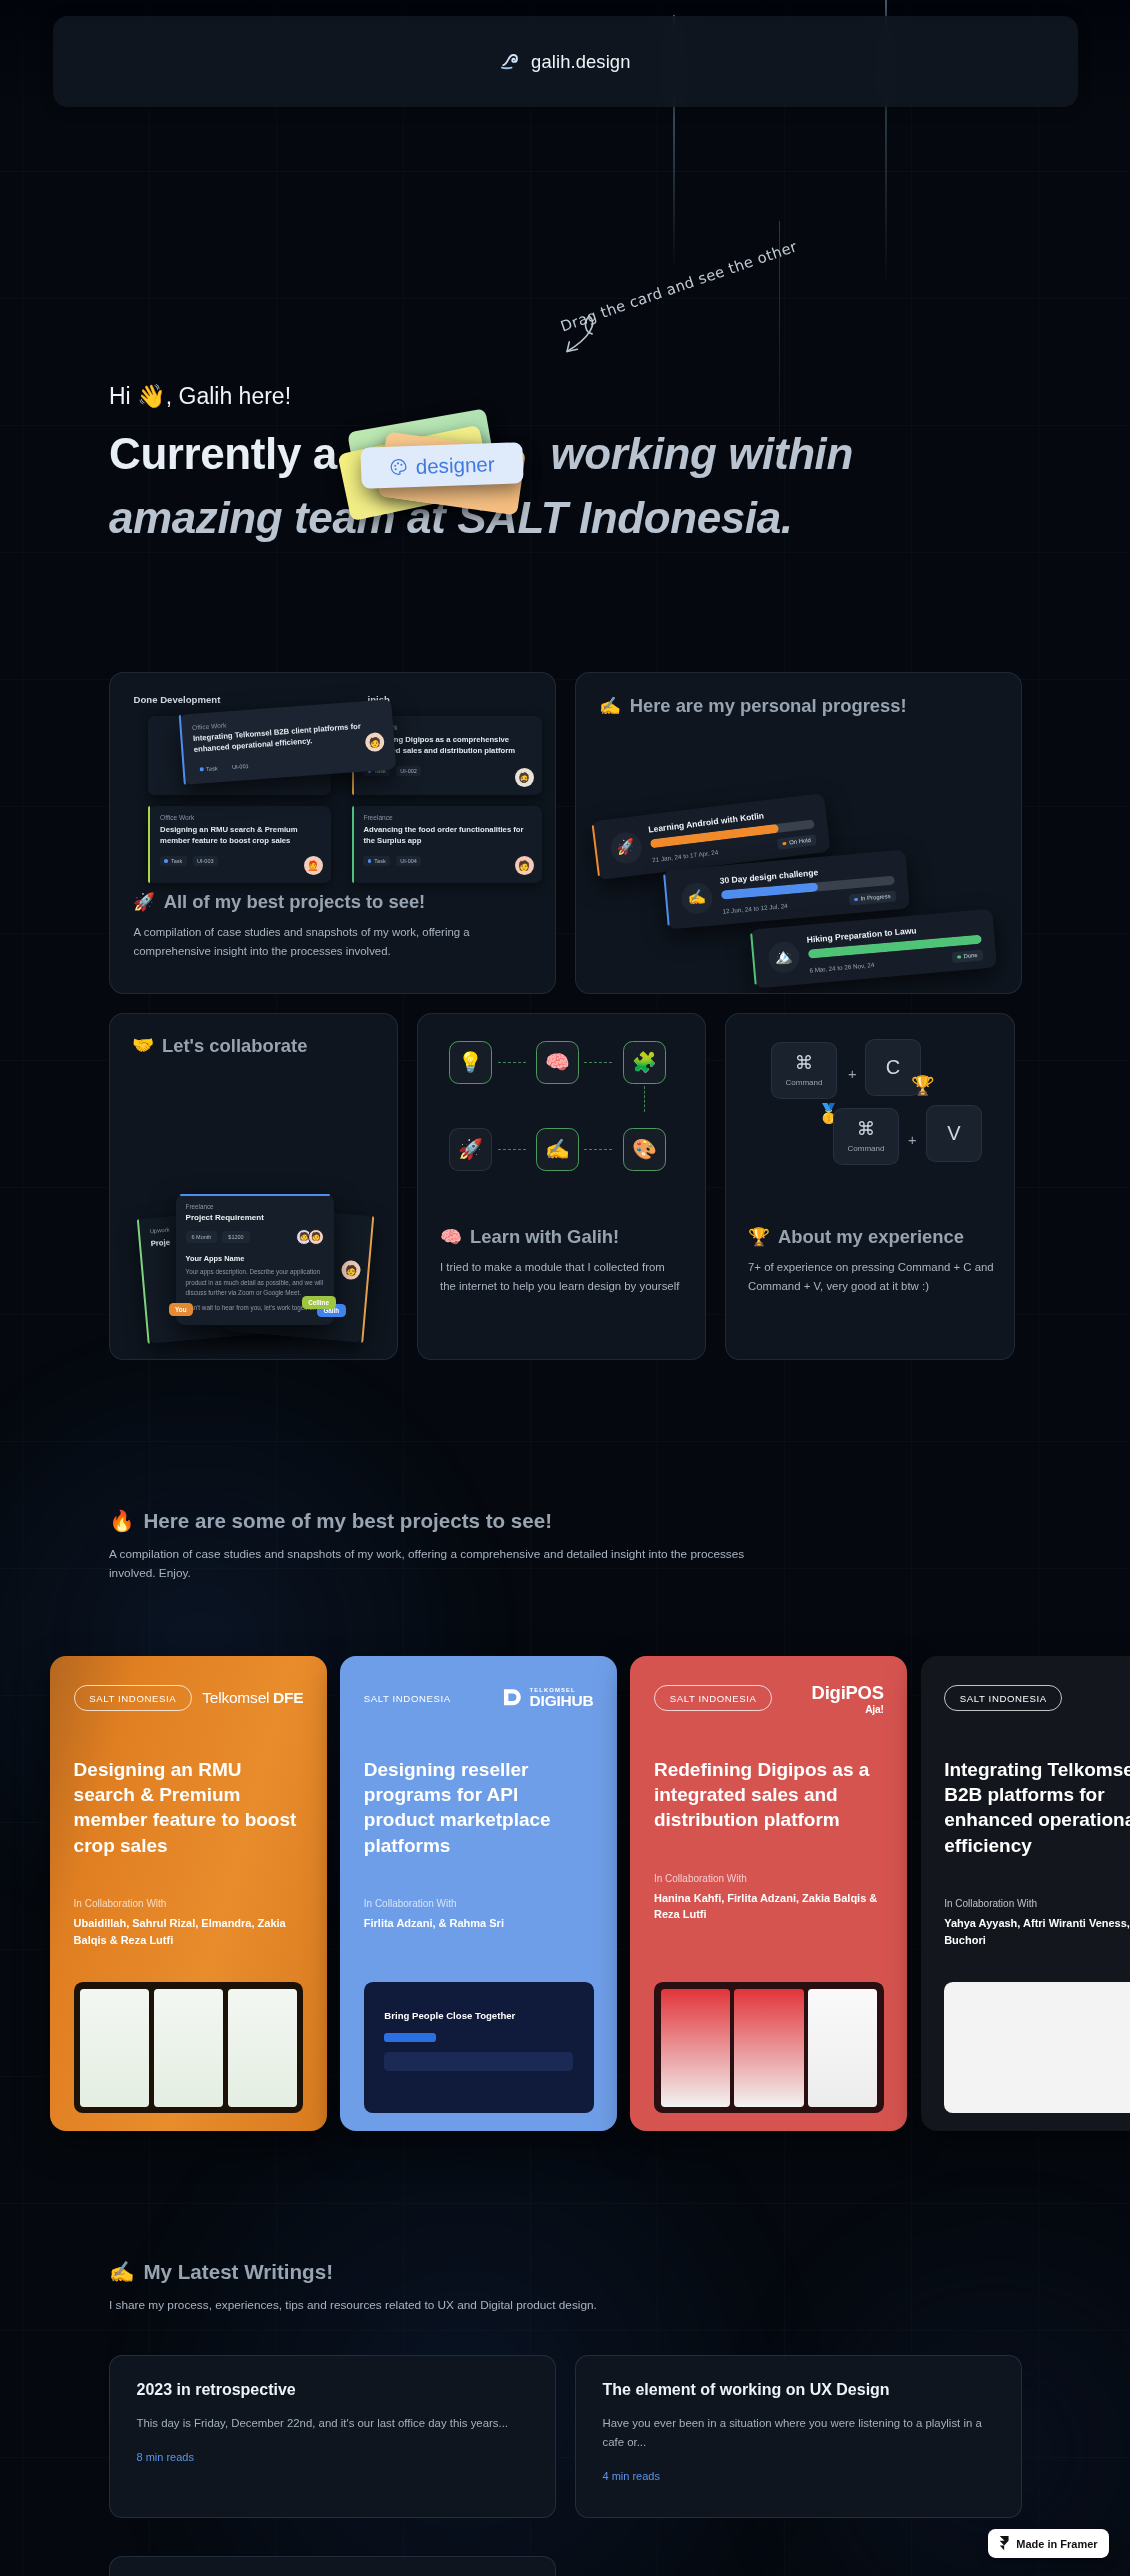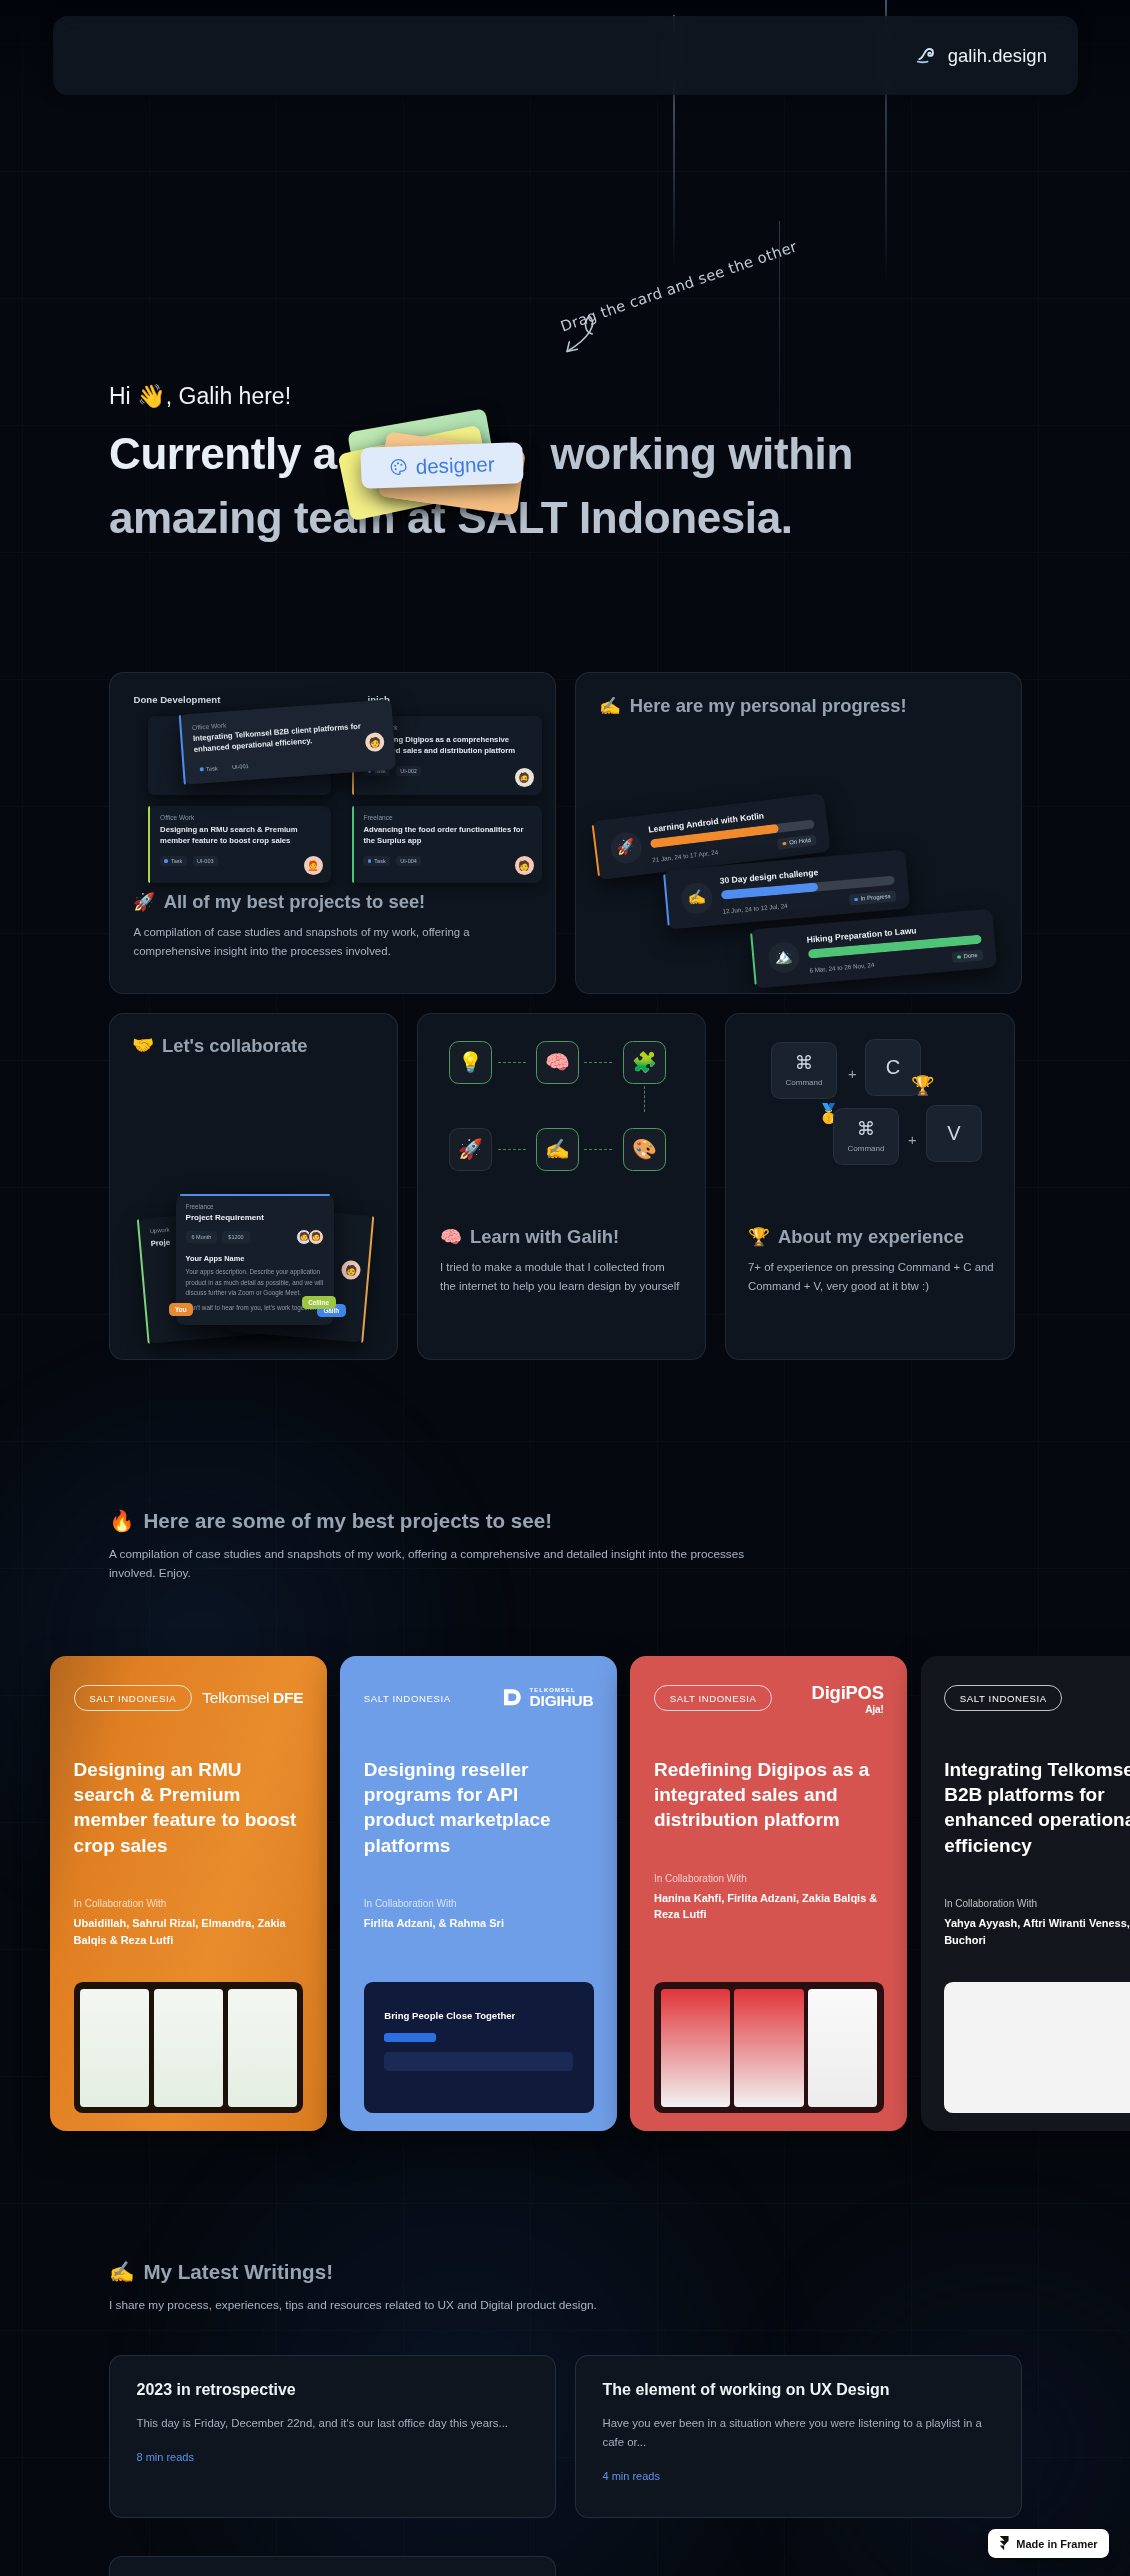--- a/index.html
+++ b/index.html
@@ -21,24 +21,24 @@
   .bg-glow-a{position:absolute;left:-132px;top:1310px;width:662px;height:662px;border-radius:50%;
     background:radial-gradient(circle,rgba(28,60,110,.22),transparent 65%);filter:blur(22px);}
   .bg-glow-b{position:absolute;left:59px;top:2120px;width:810px;height:559px;border-radius:50%;
     background:radial-gradient(circle,rgba(22,48,96,.26),transparent 68%);filter:blur(29px);}
   .bg-glow-c{position:absolute;right:-147px;top:2193px;width:559px;height:515px;border-radius:50%;
     background:radial-gradient(circle,rgba(24,44,88,.2),transparent 68%);filter:blur(29px);}
   .bg-fade-top{position:absolute;left:0;right:0;top:0;height:110px;background:linear-gradient(#01050b,rgba(1,5,11,0));}
 
   
   .nav{
-    position:absolute; left:53px; top:16px; width:1025px; height:79px;
+    position:absolute; left:53px; top:16px; width:1025px; height:91px;
     background:rgba(17,24,34,.82); border-radius:14.7px;
     backdrop-filter:blur(10.3px);
-    display:flex; align-items:center; justify-content:flex-end;
+    display:flex; align-items:center; justify-content:center;
     padding:0 31px 0 29px;
     box-shadow:0 1.5px 13.2px rgba(0,0,0,.45);
   }
   .brand{display:flex;align-items:center;gap:9.6px;}
   .brand-logo{width:23px;height:23px;display:block;}
   .brand-name{font-size:18.4px;font-weight:500;letter-spacing:0.1px;color:#f0f4f9;}
   .nav-links{display:flex;align-items:center;gap:0;}
   .nav-link{
     font-size:17.7px;color:#c5cfdb;padding:5.9px 22px;cursor:pointer;white-space:nowrap;
   }
@@ -47,21 +47,21 @@
   
   .ray{position:absolute;width:1.5px;background:linear-gradient(rgba(160,200,235,.55),rgba(160,200,235,0));}
   .ray1{left:673px;top:14.7px;height:254px;}
   .ray2{left:885px;top:0px;height:286px;opacity:.75;}
   .ray3{left:779px;top:221px;height:272px;width:0.7px;opacity:.45;}
 
   
   .hero{position:absolute;left:109px;top:383px;width:913px;}
   .hero-hi{font-size:23px;font-weight:500;color:#eef3f8;margin-bottom:16px;}
   .hero-h1{font-size:44px;line-height:1.28;font-weight:700;letter-spacing:-0.4px;}
-  .hero-h1 .dim{color:#b9c4d0;}
+  .hero-h1 .dim{color:#b9c4d0;font-style:italic;}
   .hero-h1 .gap{display:inline-block;width:190px;}
   .hero-line2{margin-top:7.4px;}
 
   .drag-note{
     position:absolute;left:545px;top:300px;width:309px;height:103px;
     pointer-events:none;
   }
   .drag-note svg{width:100%;height:100%;overflow:visible;}
   .drag-text{
     position:absolute;left:561px;top:318px;

